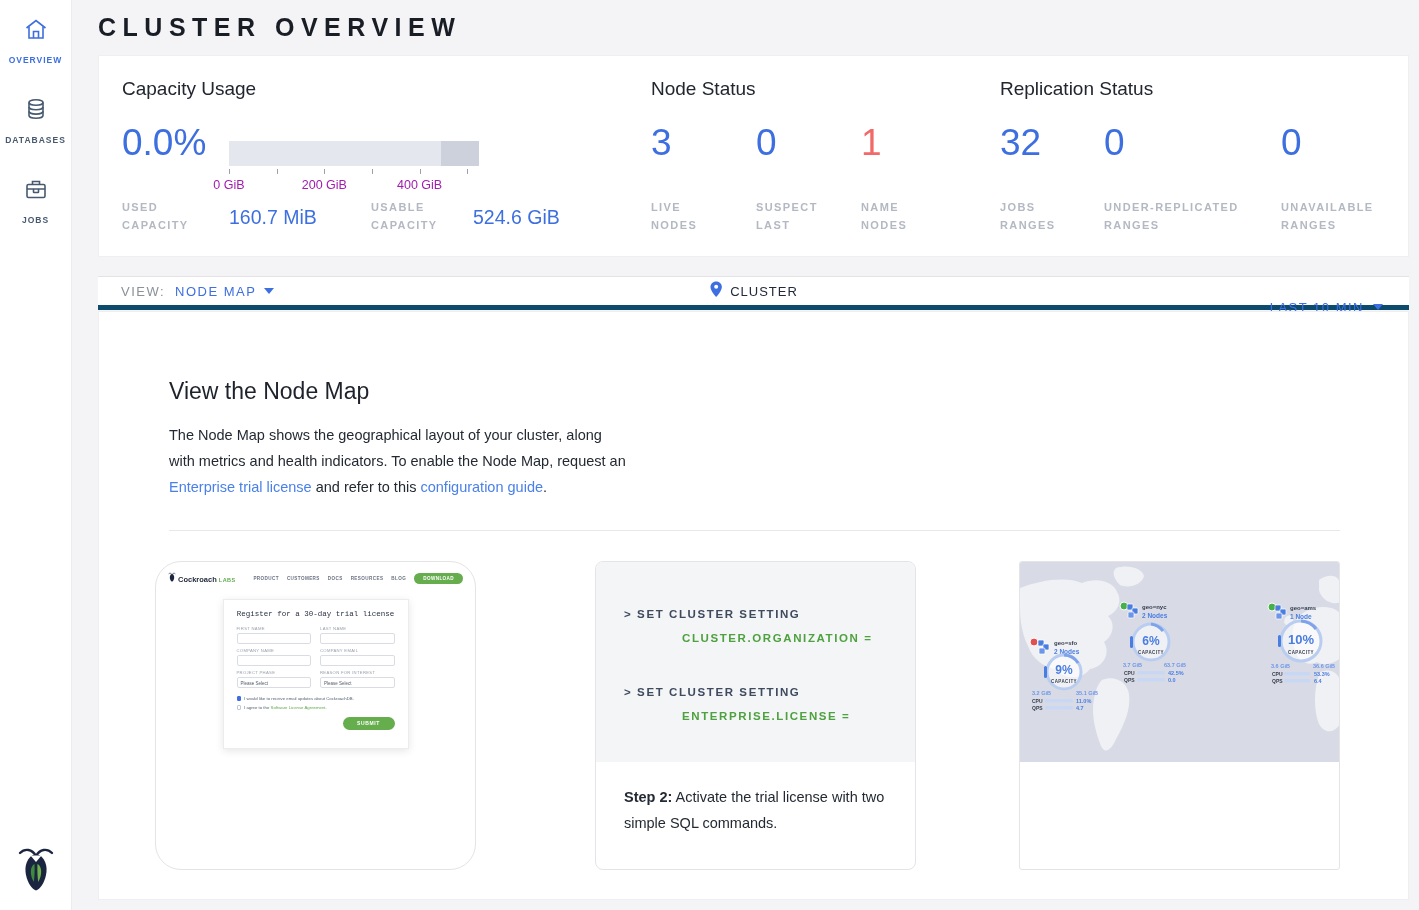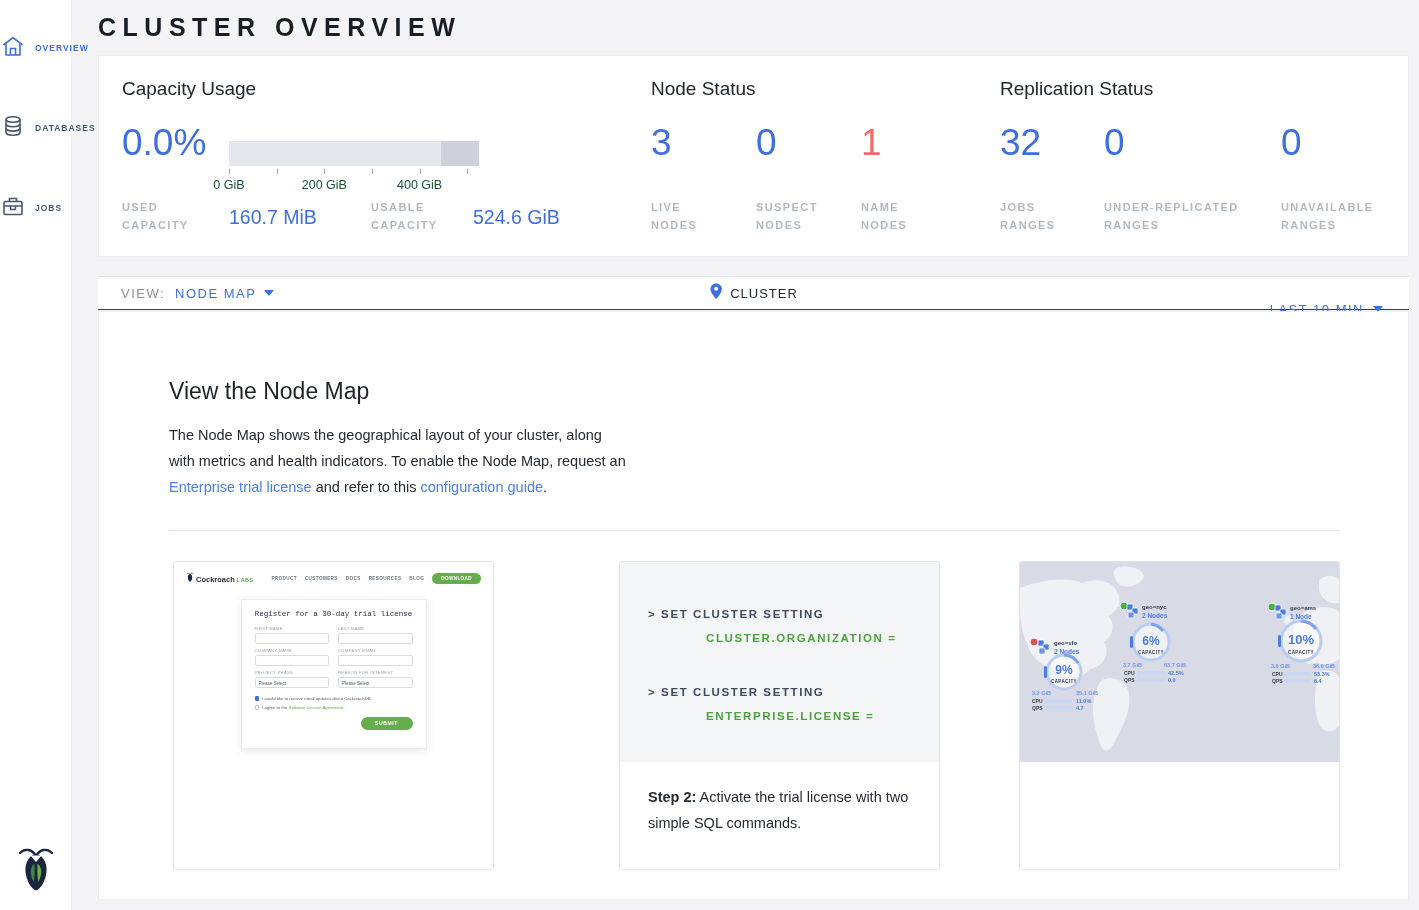--- a/index.html
+++ b/index.html
@@ -2,21 +2,21 @@
 <html><head>
 <meta charset="utf-8">
 <style>
   * { margin:0; padding:0; box-sizing:border-box; }
   html,body { width:1419px; height:910px; }
   body { font-family:"Liberation Sans", sans-serif; background:#f4f4f6; position:relative; overflow:hidden; color:#242a33; }
   .screen { position:absolute; inset:0; }
 
   
   .sidebar { position:absolute; left:0; top:0; width:72px; height:910px; background:#fff; border-right:1px solid #ececee; z-index:5; }
-  .nav-item { height:80px; padding-top:16px; display:flex; flex-direction:row; align-items:center; gap:9px; cursor:pointer; }
+  .nav-item { height:80px; padding-top:16px; display:flex; flex-direction:column; align-items:center; gap:9px; cursor:pointer; }
   .nav-label { font-size:8.5px; font-weight:700; letter-spacing:1px; color:#475970; }
   .nav-item svg { stroke:#475970; }
   .nav-item.active svg { stroke:#3d6fe0; }
   .nav-item.active .nav-label { color:#3d6fe0; }
   .bug-logo { position:absolute; left:50%; transform:translateX(-50%); bottom:14px; }
 
   
   .page-title { position:absolute; left:98px; top:13px; font-size:25px; font-weight:700; letter-spacing:6.5px; color:#191d26; }
 
   
@@ -24,42 +24,42 @@
   .sec-title { position:absolute; top:22px; font-size:19px; color:#21262f; }
   .big-stat { position:absolute; top:66px; font-size:37px; color:#3d6fe0; }
   .big-stat.red { color:#f16969; }
   .cap-label { position:absolute; top:142px; font-size:11px; font-weight:700; letter-spacing:1.4px; color:#b3b8c2; line-height:18px; }
   .mid-value { position:absolute; top:150px; font-size:19.5px; color:#3d6fe0; }
 
   .cap-chart { position:absolute; left:130px; top:85px; width:250px; }
   .cap-bar { position:relative; width:250px; height:25px; background:#e4e7ed; overflow:hidden; }
   .cap-bar-dark { position:absolute; left:84.8%; top:0; width:15.2%; height:100%; background:#ccd1db; }
   .tick { position:absolute; top:28px; width:1px; height:5px; background:#9aa1ab; }
-  .tick-label { position:absolute; top:37px; font-size:12.5px; color:#14532d; transform:translateX(-50%); white-space:nowrap; }
-
-  
-  .toolbar { position:absolute; left:98px; top:276px; width:1311px; height:34px; background:#fff; border-top:1px solid #e3e3e5; border-bottom:1px solid #0c4a6e; font-size:13px; letter-spacing:1.5px; }
+  .tick-label { position:absolute; top:37px; font-size:12.5px; color:#a21caf; transform:translateX(-50%); white-space:nowrap; }
+
+  
+  .toolbar { position:absolute; left:98px; top:276px; width:1311px; height:34px; background:#fff; border-top:1px solid #e3e3e5; border-bottom:5px solid #0c4a6e; font-size:13px; letter-spacing:1.5px; }
   .toolbar-left { position:absolute; left:23px; top:0; line-height:33px; display:flex; align-items:center; gap:10px; height:100%; }
   .view-label { color:#8a9199; }
   .view-value { color:#3d6fe0; cursor:pointer; display:flex; align-items:center; gap:8px; }
   .caret { width:0; height:0; border-left:5px solid transparent; border-right:5px solid transparent; border-top:6px solid #3d6fe0; display:inline-block; }
   .toolbar-center { position:absolute; left:50%; top:0; transform:translateX(-50%); height:100%; display:flex; align-items:center; gap:8px; color:#23293a; letter-spacing:1px; }
   .toolbar-right { position:absolute; right:26px; top:16px; height:100%; display:flex; align-items:center; gap:9px; color:#3d6fe0; cursor:pointer; }
 
   
   .main-card { position:absolute; left:98px; top:311px; width:1311px; height:589px; background:#fff; border:1px solid #efefef; }
   .promo-title { position:absolute; left:70px; top:66px; font-size:23px; color:#1d222b; }
   .promo-text { position:absolute; left:70px; top:110px; width:462px; font-size:14.5px; line-height:26px; color:#242a33; }
   a.link { color:#4a80e8; text-decoration:none; cursor:pointer; }
   .cta-btn { position:absolute; left:929px; top:70px; width:312px; height:42px; background:#fff; border:1px solid #cbd3e2; border-radius:4px; color:#3f74e0; font-size:15px; letter-spacing:1.2px; font-family:"Liberation Sans",sans-serif; cursor:pointer; }
   .divider { position:absolute; left:70px; top:218px; width:1171px; height:1px; background:#e8e8ea; }
 
   
   .step-card { position:absolute; top:249px; width:321px; height:309px; background:#fff; border:1px solid #e4e4e6; border-radius:3px; overflow:hidden; }
-  .step-card.c1 { left:74px; } .step-card.c2 { left:520px; } .step-card.c3 { left:920px; }
+  .step-card.c1 { left:56px;border-radius:26px; } .step-card.c2 { left:496px;border-radius:8px; } .step-card.c3 { left:920px; }
   .step-img { position:relative; width:100%; height:200px; overflow:hidden; }
   .step-caption { padding:22px 28px 0 28px; font-size:14.5px; line-height:26px; color:#242a33; }
   .step-caption b { font-weight:700; }
 
   
   .ms-nav { position:absolute; top:10px; left:12px; right:12px; display:flex; align-items:center; }
   .ms-brand { display:flex; align-items:baseline; gap:2px; }
   .ms-brand .b1 { font-size:7.5px; font-weight:700; color:#1f2737; }
   .ms-brand .b2 { font-size:5.5px; font-weight:700; color:#5fa94e; letter-spacing:.5px; }
   .ms-sp { flex:1; }
@@ -168,21 +168,21 @@
 
     <div class="cap-label" style="left:23px; width:92px">USED CAPACITY</div>
     <div class="mid-value" style="left:130px">160.7 MiB</div>
     <div class="cap-label" style="left:272px; width:100px">USABLE CAPACITY</div>
     <div class="mid-value" style="left:374px">524.6 GiB</div>
 
     <div class="sec-title" style="left:552px">Node Status</div>
     <div class="big-stat" style="left:552px">3</div>
     <div class="cap-label" style="left:552px; width:72px">LIVE NODES</div>
     <div class="big-stat" style="left:657px">0</div>
-    <div class="cap-label" style="left:657px; width:72px">SUSPECT NODES</div>
+    <div class="cap-label" style="left:657px; width:72px">SUSPECT LAST</div>
     <div class="big-stat red" style="left:762px">1</div>
     <div class="cap-label" style="left:762px; width:72px">NAME NODES</div>
 
     <div class="sec-title" style="left:901px">Replication Status</div>
     <div class="big-stat" style="left:901px">32</div>
     <div class="cap-label" style="left:901px; width:80px">JOBS RANGES</div>
     <div class="big-stat" style="left:1005px">0</div>
     <div class="cap-label" style="left:1005px; width:165px">UNDER-REPLICATED RANGES</div>
     <div class="big-stat" style="left:1182px">0</div>
     <div class="cap-label" style="left:1182px; width:115px">UNAVAILABLE RANGES</div>

